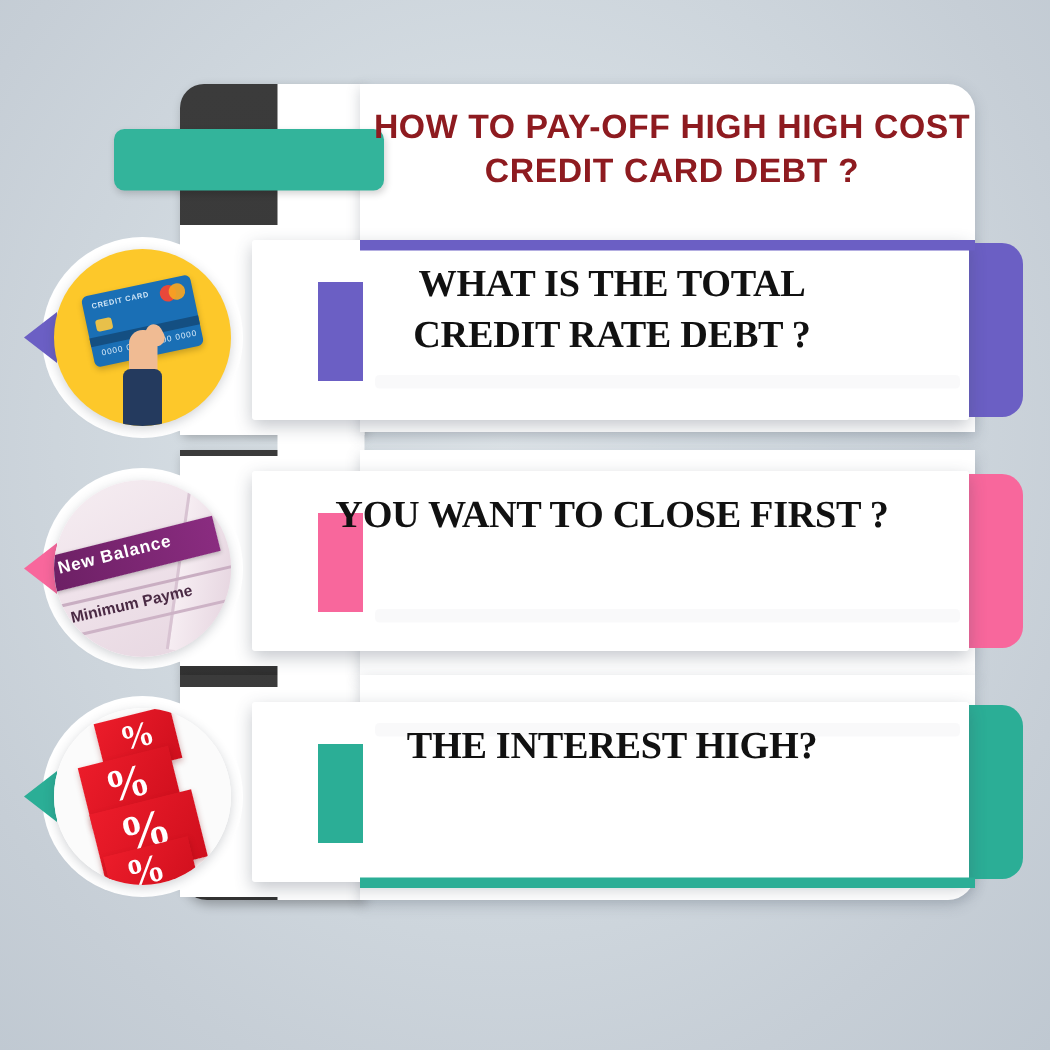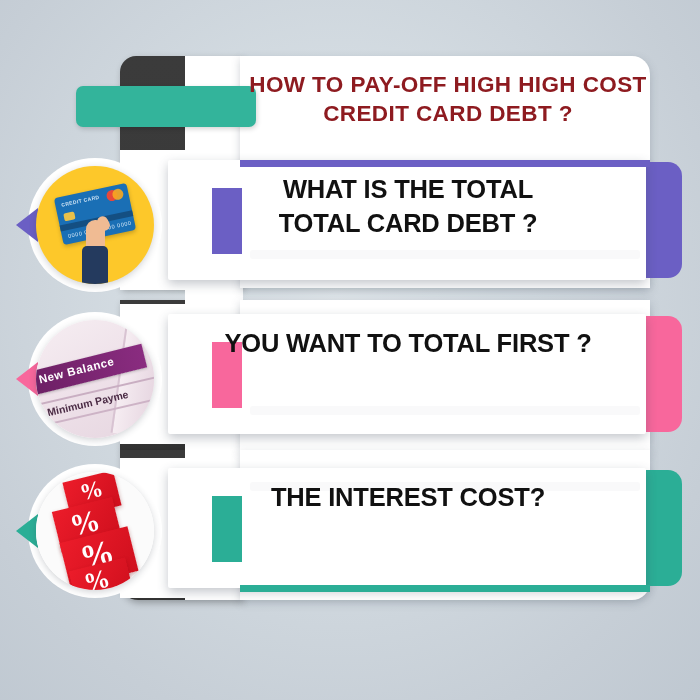--- a/index.html
+++ b/index.html
@@ -153,21 +153,21 @@
     left: 180px;
     top: 22px;
     width: 456px;
     text-align: center;
     color: #111111;
     font-weight: bold;
     font-size: 25.5px;
     line-height: 34px;
     letter-spacing: -0.2px;
   }
-  .q-text .line { display: block; white-space: nowrap; }
+  .q-text .line { display: block; white-space: nowrap; font-family: Liberation Serif, serif; }
 
   
   .icon-bubble {
     position: absolute;
     left: 36px;
     width: 118px;
     height: 118px;
     border-radius: 50%;
     overflow: hidden;
     background: #ffffff;
@@ -398,21 +398,21 @@
 
   <div class="row row-1">
     <div class="right-tab" style="background:#6b5fc4;"></div>
     <div class="q-card">
       <div class="accent-rule top-rule" style="left:72px;width:410px;background:#6b5fc4;"></div>
       <div class="ghost" style="left:82px;top:90px;"></div>
     </div>
     <div class="left-stripe" style="background:#6b5fc4;"></div>
     <div class="q-text">
       <span class="line">WHAT IS THE TOTAL</span>
-      <span class="line">TOTAL CARD DEBT ?</span>
+      <span class="line">CREDIT RATE DEBT ?</span>
     </div>
   </div>
 
   <div class="icon-puck p1"></div>
   <div class="arrow a1"></div>
   <div class="icon-bubble b1">
     <div class="cc-wrap">
       <div class="cc-card">
         <div class="cc-label">CREDIT CARD</div>
         <div class="cc-logo">
@@ -429,21 +429,21 @@
     </div>
   </div>
 
   <div class="row row-2">
     <div class="right-tab" style="background:#f8679c;"></div>
     <div class="q-card">
       <div class="ghost" style="left:82px;top:92px;"></div>
     </div>
     <div class="left-stripe" style="background:#f8679c;"></div>
     <div class="q-text">
-      <span class="line">YOU WANT TO TOTAL FIRST ?</span>
+      <span class="line">YOU WANT TO CLOSE FIRST ?</span>
     </div>
   </div>
 
   <div class="icon-puck p2"></div>
   <div class="arrow a2"></div>
   <div class="icon-bubble b2">
     <div class="st-wrap">
       <div class="st-paper-edge"></div>
       <div class="st-rule"></div>
       <div class="st-rule2"></div>
@@ -455,21 +455,21 @@
   </div>
 
   <div class="row row-3">
     <div class="right-tab" style="background:#2bae96;"></div>
     <div class="q-card">
       <div class="ghost" style="left:82px;top:14px;"></div>
       <div class="accent-rule bottom-rule" style="left:72px;width:410px;background:#2bae96;top:117px;"></div>
     </div>
     <div class="left-stripe" style="background:#2bae96;"></div>
     <div class="q-text">
-      <span class="line">THE INTEREST COST?</span>
+      <span class="line">THE INTEREST HIGH?</span>
     </div>
   </div>
 
   <div class="icon-puck p3"></div>
   <div class="arrow a3"></div>
   <div class="icon-bubble b3">
     <div class="pc-wrap">
       <div class="pc-block pc-b1"></div>
       <div class="pc-pct pc-p1">%</div>
       <div class="pc-block pc-b2"></div>

